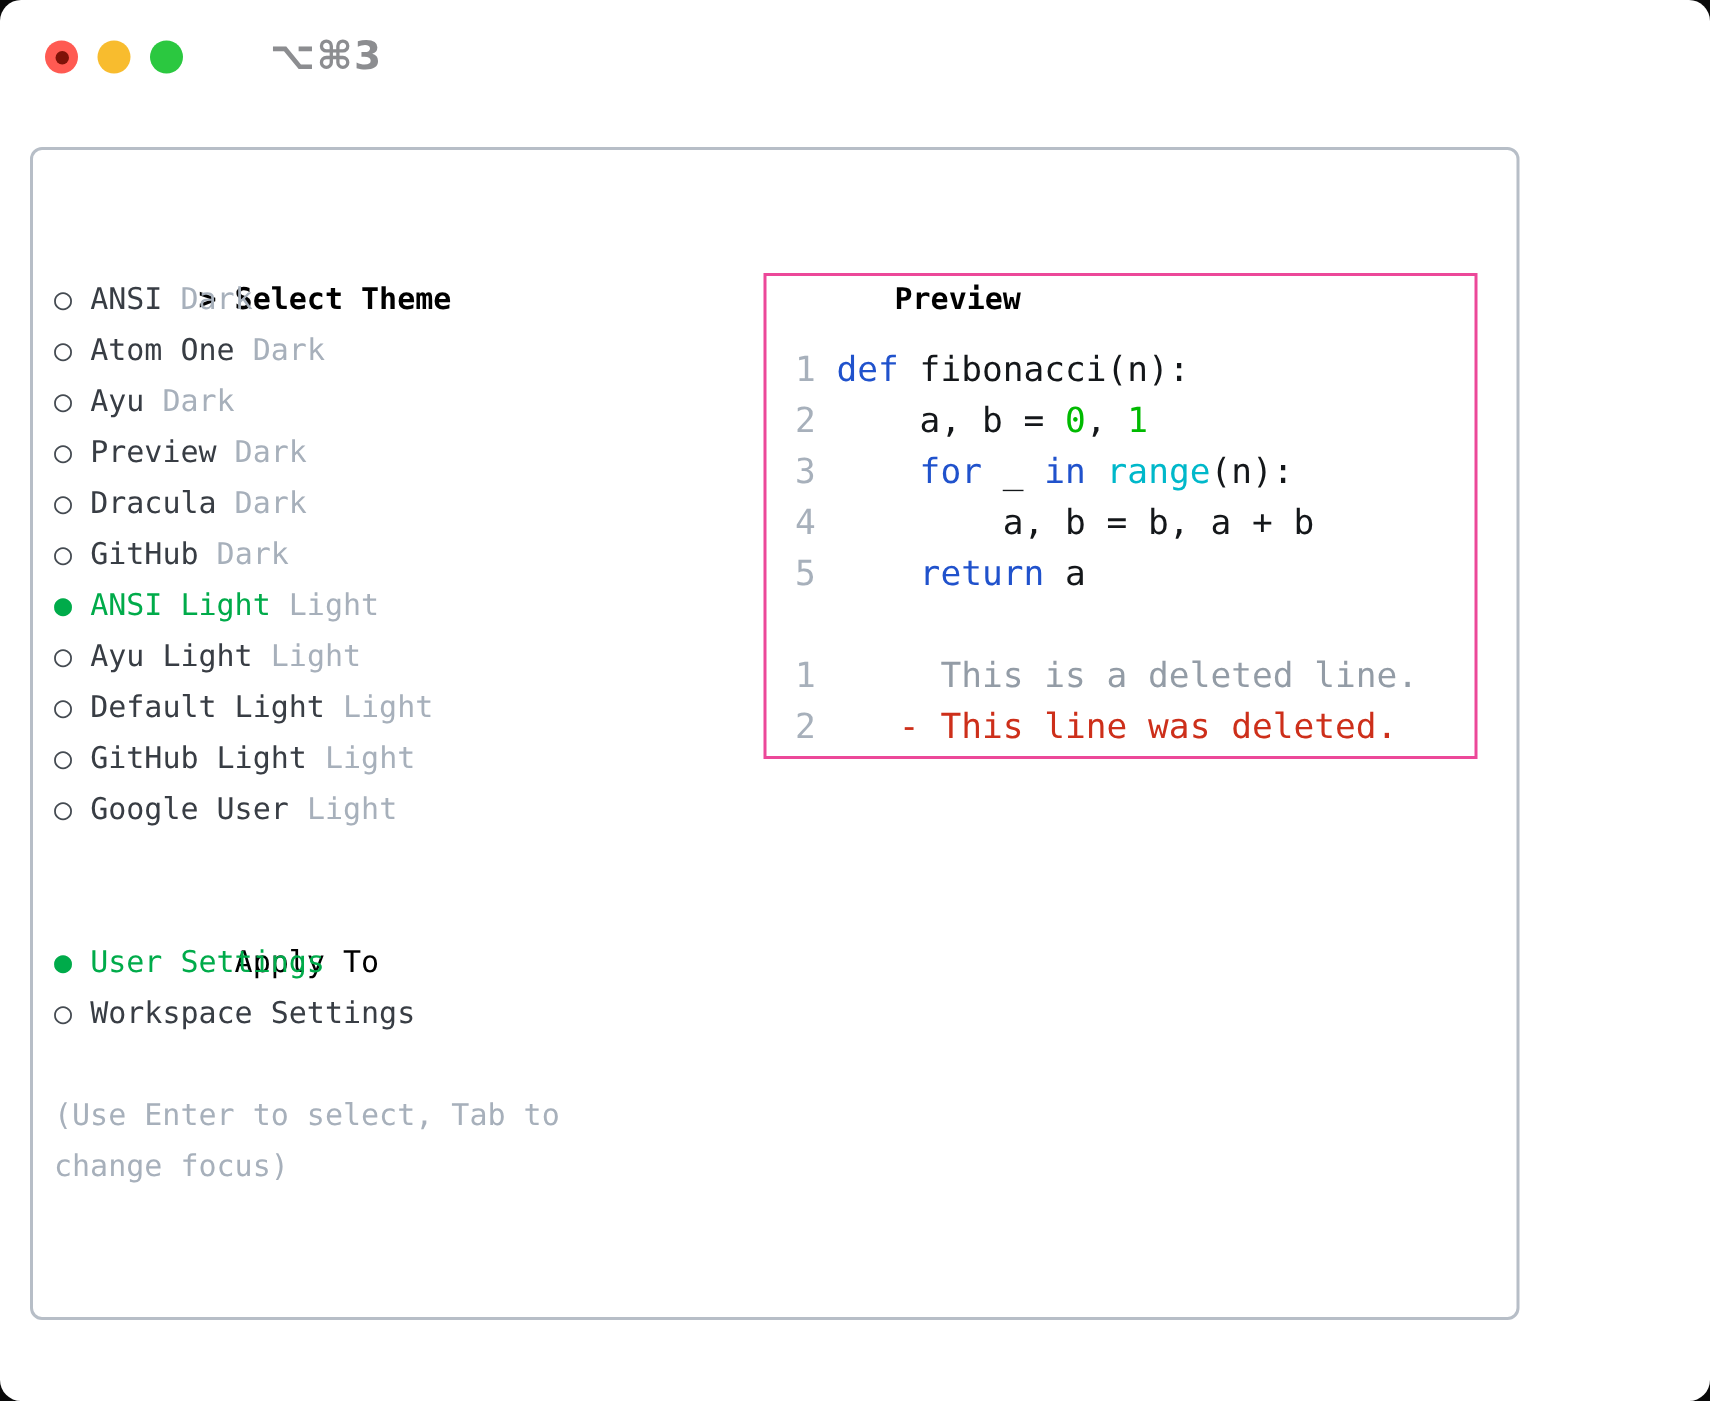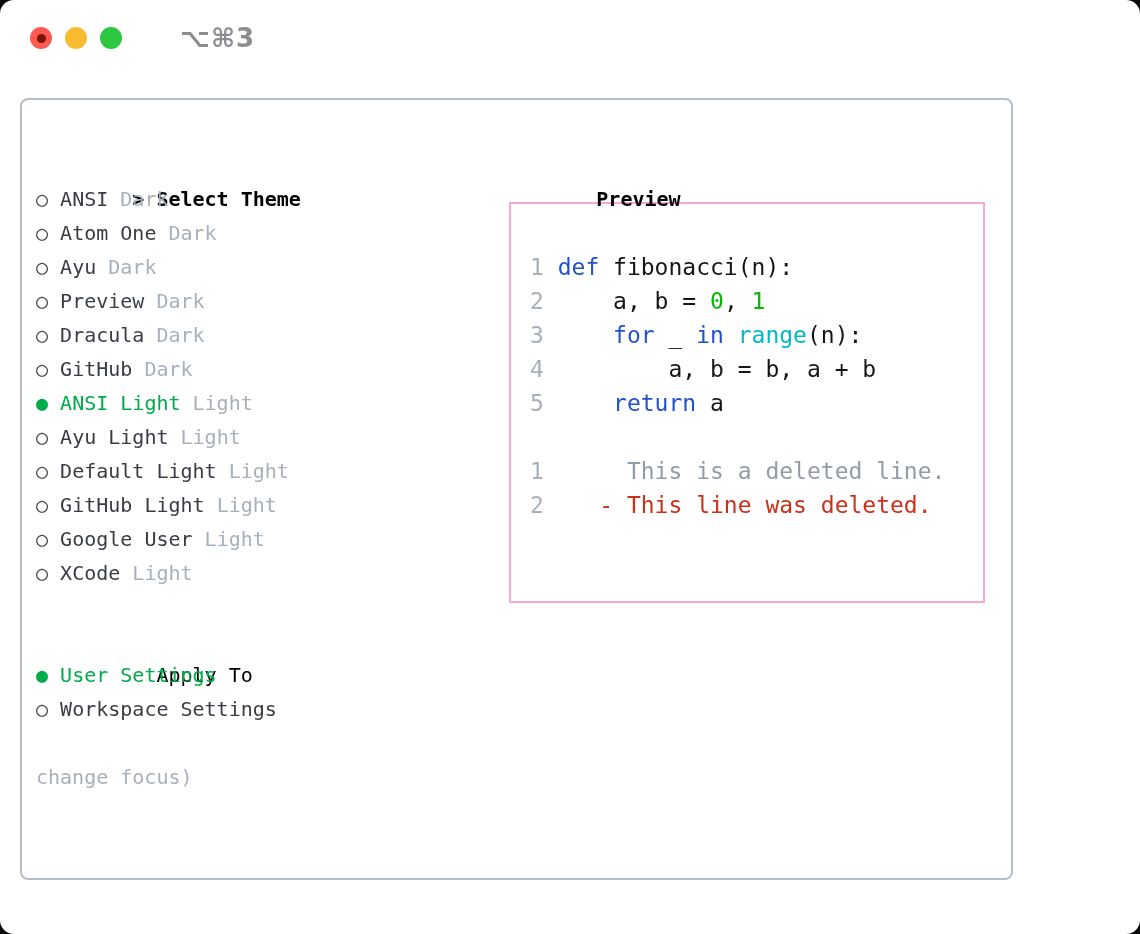--- a/index.html
+++ b/index.html
@@ -40,22 +40,22 @@
   .row{height:34px;line-height:34px;font-size:20px;white-space:pre;color:var(--text-dark);}
   .hdr{font-weight:700;color:#000;}
   .cursor{display:inline-block;width:2ch;font-weight:700;color:#000;}
   .indent{display:inline-block;width:2ch;}
   .muted{color:var(--muted-gray);}
   .sel{color:var(--selection-green);}
   .circ{color:#454b52;}
   .apply-hdr{color:#000;}
   
   .preview-box{
-    margin-top:20px;margin-left:9px;width:476px;height:401px;box-sizing:border-box;
-    border:2px solid #f9a8d4;padding:46px 0 0 19px;overflow:hidden;background:#fff;
+    margin-left:9px;width:476px;height:324px;box-sizing:border-box;
+    border:2px solid #ec4899;padding:46px 0 0 19px;overflow:hidden;background:#fff;
   }
   .code-line{height:34px;line-height:34px;font-size:23px;white-space:pre;}
   .lineno{display:inline-block;width:2ch;color:var(--muted-gray);}
   .tok-pl{color:#14171a;}
   .tok-kw{color:var(--keyword-blue);}
   .tok-bi{color:var(--builtin-cyan);}
   .tok-nu{color:var(--number-green);}
   .tok-ctx{color:#939ca6;}
   .tok-del{color:var(--deleted-red);}
   .tok-add{color:var(--added-green);}
@@ -83,32 +83,32 @@
           <div class="row"><span class="circ">○</span><span class="item"> Atom One</span><span class="muted"> Dark</span></div>
           <div class="row"><span class="circ">○</span><span class="item"> Ayu</span><span class="muted"> Dark</span></div>
           <div class="row"><span class="circ">○</span><span class="item"> Preview</span><span class="muted"> Dark</span></div>
           <div class="row"><span class="circ">○</span><span class="item"> Dracula</span><span class="muted"> Dark</span></div>
           <div class="row"><span class="circ">○</span><span class="item"> GitHub</span><span class="muted"> Dark</span></div>
           <div class="row"><span class="sel">●</span><span class="sel"> ANSI Light</span><span class="muted"> Light</span></div>
           <div class="row"><span class="circ">○</span><span class="item"> Ayu Light</span><span class="muted"> Light</span></div>
           <div class="row"><span class="circ">○</span><span class="item"> Default Light</span><span class="muted"> Light</span></div>
           <div class="row"><span class="circ">○</span><span class="item"> GitHub Light</span><span class="muted"> Light</span></div>
           <div class="row"><span class="circ">○</span><span class="item"> Google User</span><span class="muted"> Light</span></div>
-          <div class="row"><span class="circ">○</span><span class="item"> XCode</span><span class="muted"> Light</span></div>
         </div>
       <div class="row"></div>
       <div class="row">
         <span class="indent"></span><span class="apply-hdr">Apply To</span>
       </div>
       <div id="apply-items">
           <div class="row"><span class="sel">●</span><span class="sel"> User Settings</span></div>
           <div class="row"><span class="circ">○</span><span class="item"> Workspace Settings</span></div>
         </div>
       <div class="row"></div>
       <div id="help-lines">
+          <div class="row muted">(Use Enter to select, Tab to</div>
           <div class="row muted">change focus)</div>
         </div>
     </div>
 
     <div class="right-col">
       <div class="row">
         <span class="hdr">Preview</span>
       </div>
       <div class="preview-box">
         <div id="code-lines">

